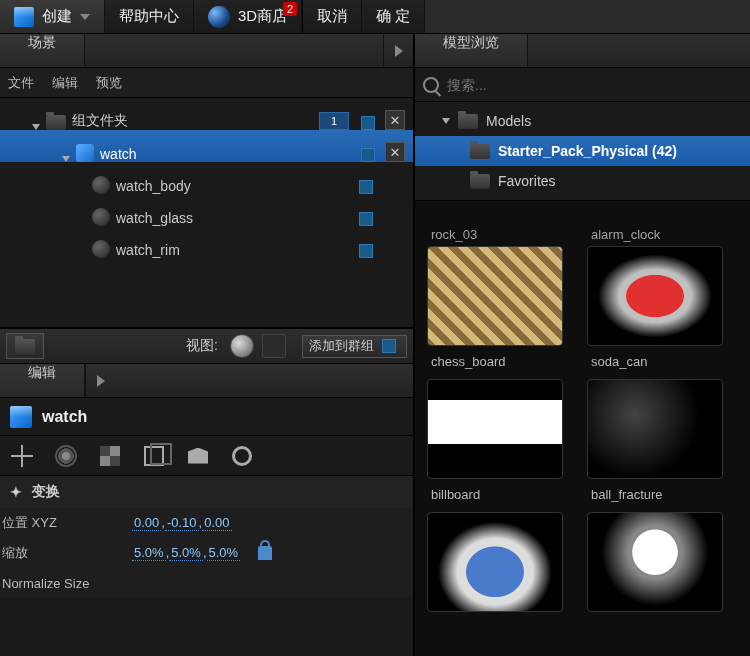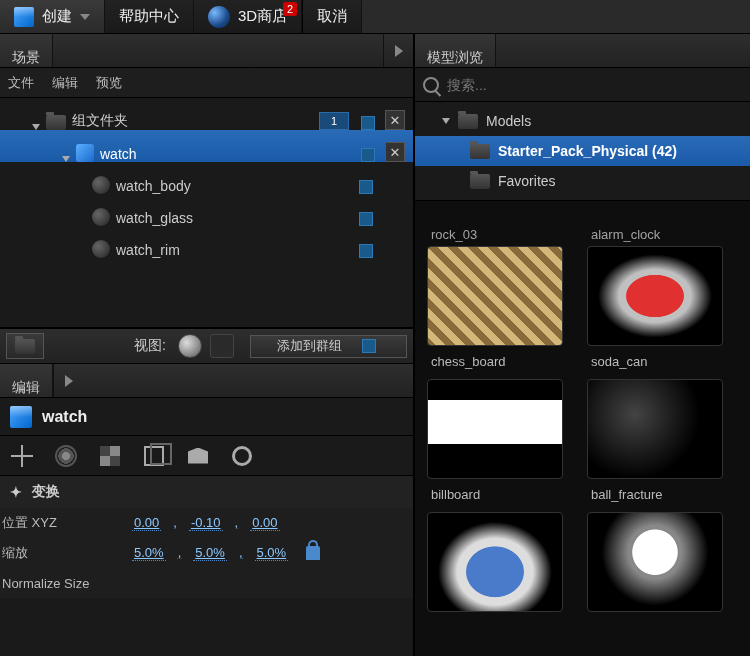--- a/index.html
+++ b/index.html
@@ -17,21 +17,21 @@
 .top-btn.rel { position: relative; }
 .sep-line { width:1px; background:#000; }
 
 
 .main { display: flex; height: calc(100% - 34px); }
 .left-panel { width: 415px; display: flex; flex-direction: column; border-right: 2px solid #000; }
 .right-panel { flex: 1; display: flex; flex-direction: column; }
 
 
 .panel-header { display: flex; align-items: center; height: 34px; background: linear-gradient(#2e2e2e,#222); border-bottom: 1px solid #000; }
-.panel-tab { padding: 0 12px; height: 100%; display: flex; align-items: flex-end; border-right: 1px solid #111; background: linear-gradient(#353535,#282828); font-size: 14px; }
+.panel-tab { padding: 0 28px; height: 100%; display: flex; align-items: flex-start; border-right: 1px solid #111; background: linear-gradient(#353535,#282828); font-size: 14px; }
 .panel-header .spacer { flex:1; }
 .panel-arrow-btn { width: 30px; height: 100%; display:flex; align-items:center; justify-content:center; border-left:1px solid #111; cursor:pointer; }
 .tri-right { width:0; height:0; border-top:6px solid transparent; border-bottom:6px solid transparent; border-left:8px solid #888; }
 
 
 .submenu { display: flex; align-items: center; height: 30px; padding: 0 8px; gap: 18px; border-bottom: 1px solid #000; background: #1e1e1e; font-size: 13px; color: #bbb; }
 .submenu span { cursor: pointer; }
 
 
 .tree { flex: 0 0 auto; background: #1a1a1a; border-bottom: 1px solid #000; min-height: 230px; }
@@ -50,21 +50,21 @@
 .toggle-square { width:14px; height:14px; background:#1a5a8a; border:1px solid #2a7aba; margin-right:4px; cursor:pointer; }
 .close-x { width:20px; height:20px; background:#333; border:1px solid #555; display:flex; align-items:center; justify-content:center; font-size:13px; color:#ccc; cursor:pointer; margin-right:2px; }
 .num-box { width: 30px; height: 18px; background: #1a4a7a; border: 1px solid #2a6aaa; color: #fff; font-size: 11px; display:flex; align-items:center; justify-content:center; margin-right:6px; }
 
 
 .tree-footer { display:flex; align-items:center; height:36px; background: linear-gradient(#2e2e2e,#222); border-top:1px solid #000; border-bottom:1px solid #000; padding: 0 6px; gap:8px; }
 .folder-btn { width:38px; height:26px; background: linear-gradient(#3a3a3a,#282828); border:1px solid #555; display:flex; align-items:center; justify-content:center; cursor:pointer; }
 .view-label { margin-left: auto; margin-right:4px; font-size:14px; }
 .view-mode-btn { width:24px; height:24px; background:#2a2a2a; border:1px solid #444; border-radius:3px; cursor:pointer; }
 .view-mode-btn.sphere { background: radial-gradient(circle at 35% 35%, #ddd, #555); border-radius:50%; }
-.add-to-group { display:flex; align-items:center; height:23px; padding:0 26px; background: linear-gradient(#3a3a3a,#282828); border:1px solid #555; font-size:13px; gap:20px; cursor:pointer; margin-left:8px; }
+.add-to-group { display:flex; align-items:center; height:23px; padding:0 6px; background: linear-gradient(#3a3a3a,#282828); border:1px solid #555; font-size:13px; gap:8px; cursor:pointer; margin-left:8px; }
 
 
 .edit-header { display:flex; align-items:center; height:34px; background: linear-gradient(#2e2e2e,#222); border-bottom:1px solid #000; }
 .obj-title-row { display:flex; align-items:center; height:38px; padding:0 10px; gap:10px; background:#1a1a1a; border-bottom:1px solid #000; }
 .obj-title { font-size:16px; font-weight:bold; color:#eee; }
 .tool-row { display:flex; align-items:center; height:40px; padding:0 10px; gap:20px; background:#1a1a1a; border-bottom:1px solid #000; }
 .tool-icon { width:24px; height:24px; display:flex; align-items:center; justify-content:center; cursor:pointer; }
 .move-icon { position:relative; width:22px; height:22px; }
 .move-icon::before, .move-icon::after { content:""; position:absolute; background:#aaa; }
 .move-icon::before { left:10px; top:0; width:2px; height:22px; }
@@ -73,21 +73,21 @@
 .checker-icon { width:20px; height:20px; background: conic-gradient(#888 0 25%, #444 0 50%, #888 0 75%, #444 0 100%); background-size: 100% 100%; }
 .box3d-icon { width:20px; height:20px; border:2px solid #aaa; position:relative; }
 .box3d-icon::after { content:""; position:absolute; left:4px; top:-5px; width:18px; height:18px; border:2px solid #666; }
 .cube-sil { width:20px; height:16px; background:#aaa; clip-path: polygon(50% 0, 100% 25%, 100% 100%, 0 100%, 0 25%); }
 .gear-big { width:20px; height:20px; border-radius:50%; border:3px solid #aaa; position:relative; }
 
 .prop-section-hdr { display:flex; align-items:center; height:32px; padding:0 10px; gap:10px; background:#222; font-size:14px; font-weight:bold; }
 .expand-icon { font-size:14px; color:#ccc; cursor:pointer; }
 .prop-row { display:flex; align-items:center; height:30px; padding:0 2px; gap:10px; font-size:13px; background:#1e1e1e; }
 .prop-label { width: 120px; color:#bbb; }
-.prop-values { display:flex; gap:12px; color:#8cc8ff;text-decoration:underline; }
+.prop-values { display:flex; gap:0; color:#8cc8ff; }
 .prop-val { border-bottom: 1px dotted #4a8acc; cursor:text; padding: 0 2px; }
 .lock-icon { width:14px; height:14px; background:#4a8acc; border-radius:2px 2px 0 0; position:relative; margin-left:8px; }
 .lock-icon::before { content:""; position:absolute; top:-6px; left:2px; width:6px; height:6px; border:2px solid #4a8acc; border-radius:6px 6px 0 0; border-bottom:none; }
 
 
 .search-row { display:flex; align-items:center; height:34px; background:#1a1a1a; border-bottom:1px solid #000; padding:0 8px; gap:8px; }
 .mag-icon { width:16px; height:16px; border:2px solid #888; border-radius:50%; position:relative; }
 .mag-icon::after { content:""; position:absolute; width:2px; height:7px; background:#888; bottom:-6px; right:-2px; transform:rotate(-45deg); }
 .search-input { flex:1; background:transparent; border:none; color:#ccc; font-size:14px; outline:none; }
 
@@ -126,20 +126,23 @@
   </div>
   <div class="top-btn dark rel">
     <span class="globe-icon"></span>
     <span>3D商店</span>
     <span class="badge">2</span>
   </div>
   <div class="sep-line"></div>
   <div class="top-btn dark">
     <span>取消</span>
   </div>
+  <div class="top-btn dark">
+    <span>确 定</span>
+  </div>
 </div>
 
 <div class="main">
 
   <div class="left-panel">
     <div class="panel-header">
       <div class="panel-tab">
         <span>场景</span>
       </div>
       <div class="spacer"></div>

